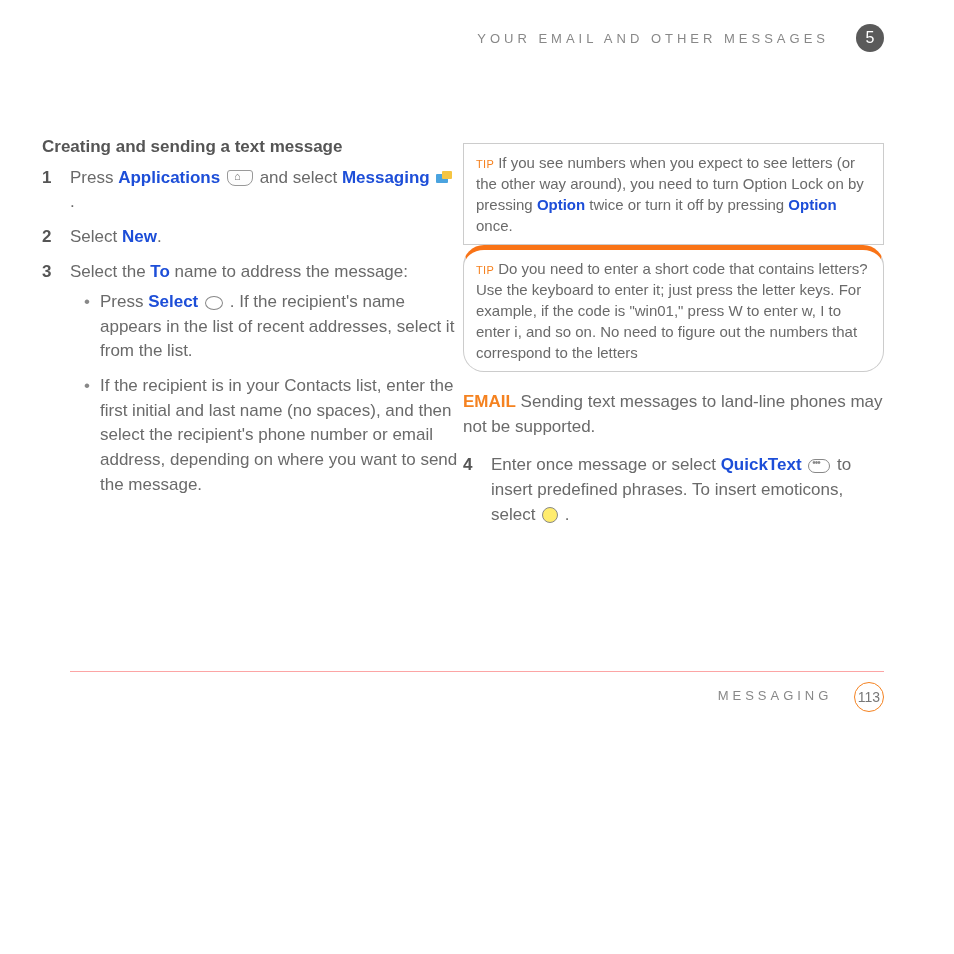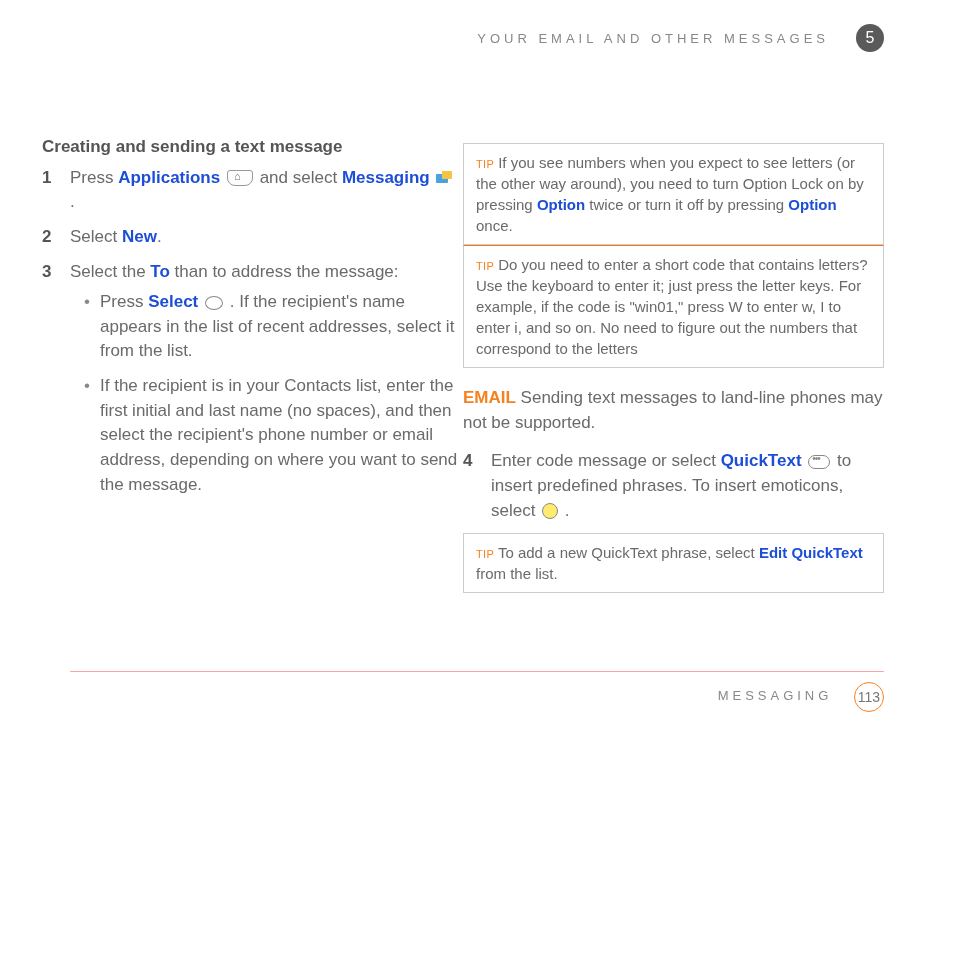--- a/index.html
+++ b/index.html
@@ -76,21 +76,21 @@
   .callout-label {
     text-transform: uppercase;
     font-size: 11px;
     font-weight: 400;
     color: #f58220;
     letter-spacing: 0.3px;
   }
   .callout + .callout { border-top: none; margin-top: -18px; }
   .tipgroup .callout { margin: 0; }
   .tipgroup { margin: 8px 0 18px 0; }
-  .tipgroup .callout + .callout { border-top: 1px solid #f97316; }
+  .tipgroup .callout + .callout { border-top: 5px solid #f97316; border-radius: 21px; }
   ol.steps {
     list-style: none;
     padding: 0;
     margin: 0;
     counter-reset: step;
   }
   ol.steps > li {
     counter-increment: step;
     position: relative;
     padding-left: 28px;
@@ -213,21 +213,21 @@
       <ol class="steps">
         <li>
           <span>Press </span><b>Applications</b>
           <span class="icon icon-app-key"></span><span> and select </span><b>Messaging</b>
           <span class="icon icon-msg"></span><span> .</span>
         </li>
         <li>
           <span>Select </span><b>New</b><span>.</span>
         </li>
         <li>
-          <span>Select the </span><b>To</b><span> than to address the message:</span>
+          <span>Select the </span><b>To</b><span> name to address the message:</span>
           <ul class="bullets">
             <li>
               <span>Press </span><b>Select</b>
               <span class="icon icon-center"></span><span> . If the recipient's name appears in the list of recent addresses, select it from the list.</span>
             </li>
             <li>If the recipient is in your Contacts list, enter the first initial and last name (no spaces), and then select the recipient's phone number or email address, depending on where you want to send the message.</li>
           </ul>
         </li>
       </ol>
     </div>
@@ -242,29 +242,26 @@
           <span class="callout-label">TIP</span><span> Do you need to enter a short code that contains letters? Use the keyboard to enter it; just press the letter keys. For example, if the code is "win01," press W to enter w, I to enter i, and so on. No need to figure out the numbers that correspond to the letters</span>
         </div>
       </div>
 
       <div class="note">
         <span class="note-label">EMAIL</span><span>  Sending text messages to land-line phones may not be supported.</span>
       </div>
 
       <ol class="steps" start="4" style="counter-reset: step 3">
         <li>
-          <span>Enter code message or select </span><b>QuickText</b>
+          <span>Enter once message or select </span><b>QuickText</b>
           <span class="icon icon-qt"></span><span> to insert predefined phrases. To insert emoticons, select </span>
           <span class="icon icon-emo"></span><span> .</span>
         </li>
       </ol>
 
-      <div class="callout">
-        <span class="callout-label">TIP</span><span> To add a new QuickText phrase, select </span><b>Edit QuickText</b><span> from the list.</span>
-      </div>
     </div>
   </div>
 
   <div class="footer">
     <span>MESSAGING</span>
     <span class="page-num">113</span>
   </div>
 </div>
 
 </body></html>

